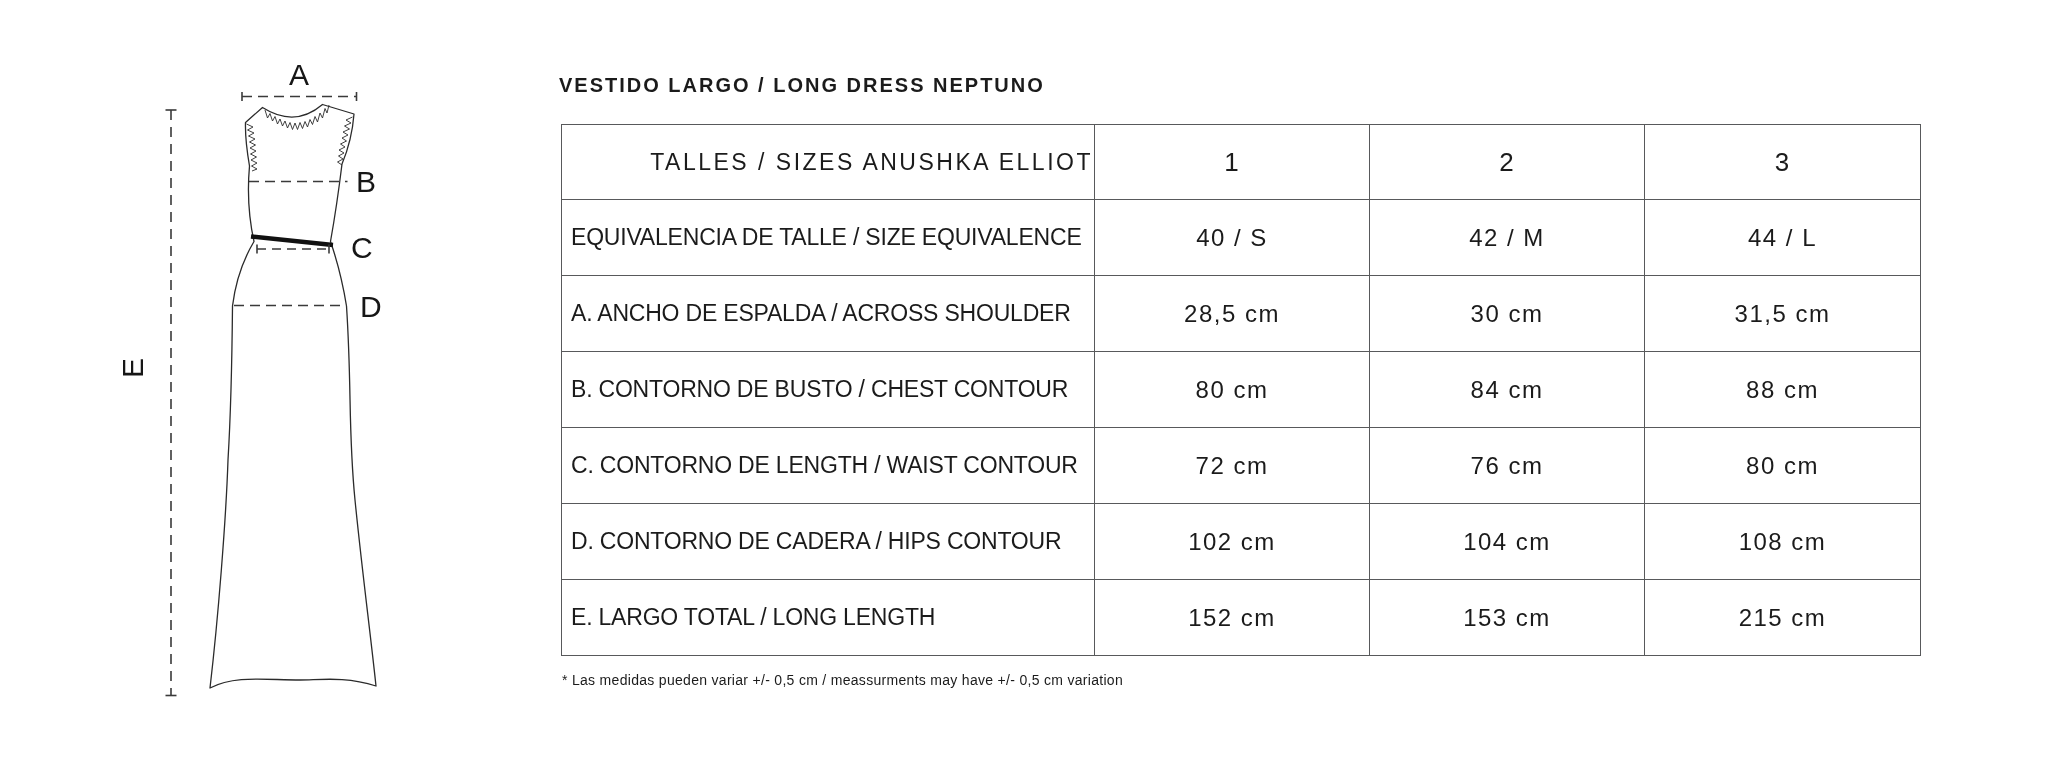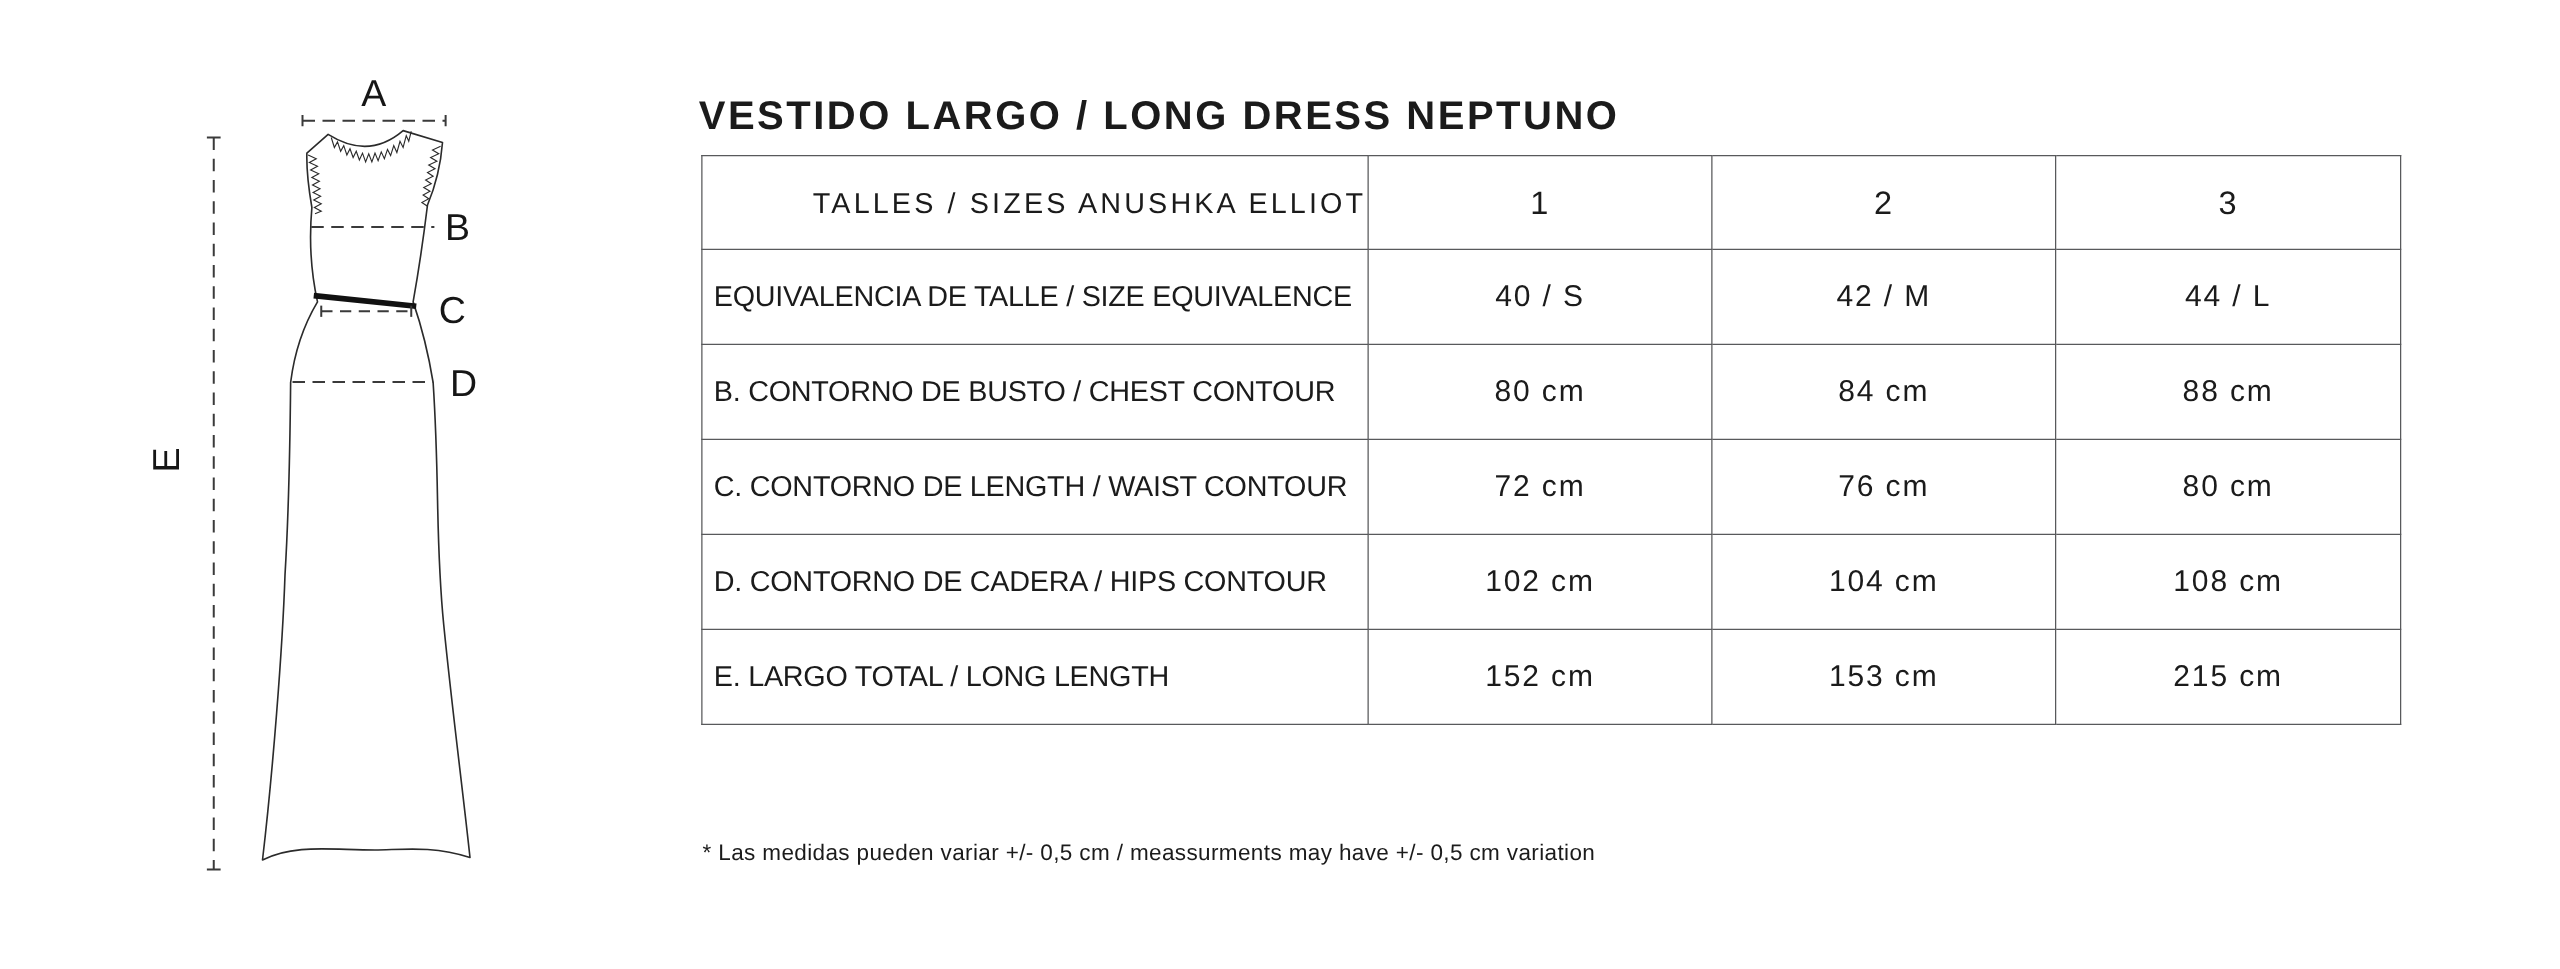--- a/index.html
+++ b/index.html
@@ -14,21 +14,21 @@
     height:775px;
     background:#ffffff;
     font-family:"Liberation Sans", sans-serif;
     color:var(--text);
     overflow:hidden;
   }
   .page-title{
     position:absolute;
     left:559px;
     top:74px;
-    font-size:32px;
+    font-size:20px;
     font-weight:700;
     letter-spacing:2px;
     color:var(--text);
     white-space:nowrap;
   }
   .table-wrap{
     position:absolute;
     left:561px;
     top:124px;
     width:1359px;
@@ -69,21 +69,21 @@
     text-align:center;
     font-size:24px;
     letter-spacing:1.5px;
     margin-left:44px;
   }
   tbody tr{height:76px;}
   .footnote{
     position:absolute;
     left:562px;
     top:672px;
-    font-size:18px;
+    font-size:14px;
     letter-spacing:0.3px;
     color:var(--text);
     white-space:nowrap;
   }
   .dress-svg{
     position:absolute;
     left:0;
     top:0;
   }
   .dress-svg text{
@@ -171,20 +171,26 @@
         </tr>
       </thead>
       <tbody id="rows-body">
           <tr>
     <td class="row-label">EQUIVALENCIA DE TALLE / SIZE EQUIVALENCE</td>
     <td class="row-value">40 / S</td>
     <td class="row-value">42 / M</td>
     <td class="row-value">44 / L</td>
   </tr>
           <tr>
+    <td class="row-label">A. ANCHO DE ESPALDA / ACROSS SHOULDER</td>
+    <td class="row-value">28,5 cm</td>
+    <td class="row-value">30 cm</td>
+    <td class="row-value">31,5 cm</td>
+  </tr>
+          <tr>
     <td class="row-label">B. CONTORNO DE BUSTO / CHEST CONTOUR</td>
     <td class="row-value">80 cm</td>
     <td class="row-value">84 cm</td>
     <td class="row-value">88 cm</td>
   </tr>
           <tr>
     <td class="row-label">C. CONTORNO DE LENGTH / WAIST CONTOUR</td>
     <td class="row-value">72 cm</td>
     <td class="row-value">76 cm</td>
     <td class="row-value">80 cm</td>

